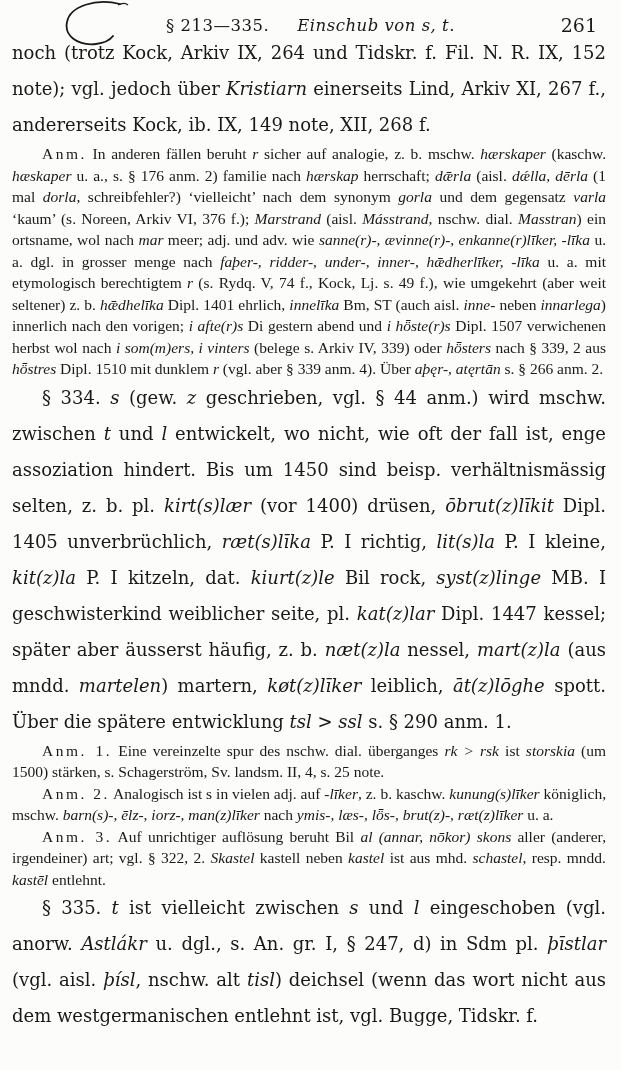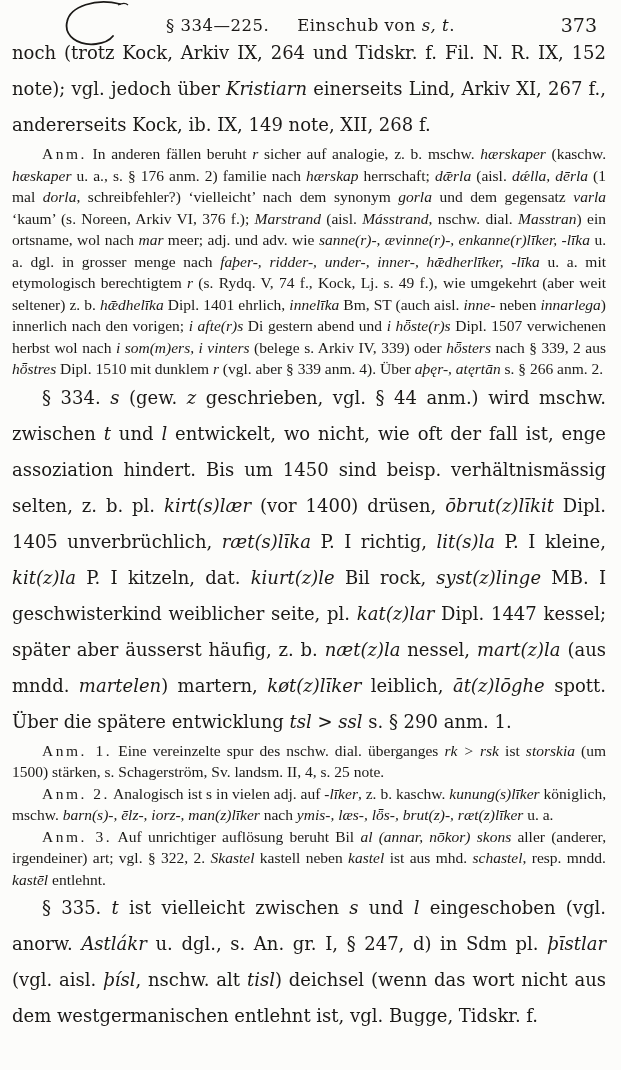--- a/index.html
+++ b/index.html
@@ -12,21 +12,21 @@
     font-family:"DejaVu Serif", serif;
     overflow:hidden;
     box-sizing:border-box;
   }
   .running-header {
     padding-top:16px;
     text-align:center;
     font-size:16.5px;
     letter-spacing:0.5px;
   }
-  .running-header .gap { margin-left:28px; }
+  .running-header .gap { margin-left:28px;font-style:italic; }
   .page-number {
     position:absolute;
     top:14px; right:24px;
     font-size:19px;
   }
   .pen-mark {
     position:absolute;
     top:0; left:58px;
     pointer-events:none;
   }
@@ -52,24 +52,24 @@
 <body>
 
 <div class="page" data-name="book-page">
 
   <svg class="pen-mark" data-name="handwritten-circle-mark" width="80" height="52" viewBox="0 0 80 52" aria-hidden="true">
     <path d="M 62 4 C 38 -2, 12 6, 9 22 C 6 36, 20 46, 38 44 C 46 43, 52 40, 55 36" fill="none" stroke="#1b1917" stroke-width="1.8" stroke-linecap="round"></path>
     <path d="M 60 5 C 64 3, 68 3, 70 5" fill="none" stroke="#1b1917" stroke-width="1.2"></path>
   </svg>
 
   <div class="running-header" data-name="running-header">
-    <span data-name="section-range">§ 334—225.</span><span class="gap" data-name="running-title-prefix">Einschub von </span><i data-name="running-title-italic">s, t</i><span data-name="running-title-suffix">.</span>
+    <span data-name="section-range">§ 213—335.</span><span class="gap" data-name="running-title-prefix">Einschub von </span><i data-name="running-title-italic">s, t</i><span data-name="running-title-suffix">.</span>
   </div>
 
-  <div class="page-number" data-name="page-number">373</div>
+  <div class="page-number" data-name="page-number">261</div>
 
   <div class="text-column" data-name="text-column">
       <p class="body" data-name="paragraph-continuation"><span data-name="text-segment">noch (trotz Kock, Arkiv IX, 264 und Tidskr. f. Fil. N. R. IX, 152 note); vgl. jedoch über </span><i data-name="text-segment-italic">Kristiarn</i><span data-name="text-segment"> einerseits Lind, Arkiv XI, 267 f., andererseits Kock, ib. IX, 149 note, XII, 268 f.</span></p>
       <p class="small indent" data-name="anm-block"><span class="sperr" data-name="text-segment">Anm.</span><span data-name="text-segment"> In anderen fällen beruht </span><i data-name="text-segment-italic">r</i><span data-name="text-segment"> sicher auf analogie, z. b. mschw. </span><i data-name="text-segment-italic">hærskaper</i><span data-name="text-segment"> (kaschw. </span><i data-name="text-segment-italic">hæskaper</i><span data-name="text-segment"> u. a., s. § 176 anm. 2) familie nach </span><i data-name="text-segment-italic">hærskap</i><span data-name="text-segment"> herrschaft; </span><i data-name="text-segment-italic">dǣrla</i><span data-name="text-segment"> (aisl. </span><i data-name="text-segment-italic">dǽlla, dērla</i><span data-name="text-segment"> (1 mal </span><i data-name="text-segment-italic">dorla</i><span data-name="text-segment">, schreibfehler?) ‘vielleicht’ nach dem synonym </span><i data-name="text-segment-italic">gorla</i><span data-name="text-segment"> und dem gegensatz </span><i data-name="text-segment-italic">varla</i><span data-name="text-segment"> ‘kaum’ (s. Noreen, Arkiv VI, 376 f.); </span><i data-name="text-segment-italic">Marstrand</i><span data-name="text-segment"> (aisl. </span><i data-name="text-segment-italic">Másstrand</i><span data-name="text-segment">, nschw. dial. </span><i data-name="text-segment-italic">Masstran</i><span data-name="text-segment">) ein ortsname, wol nach </span><i data-name="text-segment-italic">mar</i><span data-name="text-segment"> meer; adj. und adv. wie </span><i data-name="text-segment-italic">sanne(r)-, ævinne(r)-, enkanne(r)līker, -līka</i><span data-name="text-segment"> u. a. dgl. in grosser menge nach </span><i data-name="text-segment-italic">faþer-, ridder-, under-, inner-, hǣdherlīker, -līka</i><span data-name="text-segment"> u. a. mit etymologisch berechtigtem </span><i data-name="text-segment-italic">r</i><span data-name="text-segment"> (s. Rydq. V, 74 f., Kock, Lj. s. 49 f.), wie umgekehrt (aber weit seltener) z. b. </span><i data-name="text-segment-italic">hǣdhelīka</i><span data-name="text-segment"> Dipl. 1401 ehrlich, </span><i data-name="text-segment-italic">innelīka</i><span data-name="text-segment"> Bm, ST (auch aisl. </span><i data-name="text-segment-italic">inne-</i><span data-name="text-segment"> neben </span><i data-name="text-segment-italic">innarlega</i><span data-name="text-segment">) innerlich nach den vorigen; </span><i data-name="text-segment-italic">i afte(r)s</i><span data-name="text-segment"> Di gestern abend und </span><i data-name="text-segment-italic">i hȫste(r)s</i><span data-name="text-segment"> Dipl. 1507 verwichenen herbst wol nach </span><i data-name="text-segment-italic">i som(m)ers, i vinters</i><span data-name="text-segment"> (belege s. Arkiv IV, 339) oder </span><i data-name="text-segment-italic">hȫsters</i><span data-name="text-segment"> nach § 339, 2 aus </span><i data-name="text-segment-italic">hȫstres</i><span data-name="text-segment"> Dipl. 1510 mit dunklem </span><i data-name="text-segment-italic">r</i><span data-name="text-segment"> (vgl. aber § 339 anm. 4). Über </span><i data-name="text-segment-italic">aþęr-, atęrtān</i><span data-name="text-segment"> s. § 266 anm. 2.</span></p>
       <p class="body indent" data-name="paragraph-334"><span data-name="text-segment">§ 334. </span><i data-name="text-segment-italic">s</i><span data-name="text-segment"> (gew. </span><i data-name="text-segment-italic">z</i><span data-name="text-segment"> geschrieben, vgl. § 44 anm.) wird mschw. zwischen </span><i data-name="text-segment-italic">t</i><span data-name="text-segment"> und </span><i data-name="text-segment-italic">l</i><span data-name="text-segment"> entwickelt, wo nicht, wie oft der fall ist, enge assoziation hindert. Bis um 1450 sind beisp. verhältnismässig selten, z. b. pl. </span><i data-name="text-segment-italic">kirt(s)lær</i><span data-name="text-segment"> (vor 1400) drüsen, </span><i data-name="text-segment-italic">ōbrut(z)līkit</i><span data-name="text-segment"> Dipl. 1405 unverbrüchlich, </span><i data-name="text-segment-italic">ræt(s)līka</i><span data-name="text-segment"> P. I richtig, </span><i data-name="text-segment-italic">lit(s)la</i><span data-name="text-segment"> P. I kleine, </span><i data-name="text-segment-italic">kit(z)la</i><span data-name="text-segment"> P. I kitzeln, dat. </span><i data-name="text-segment-italic">kiurt(z)le</i><span data-name="text-segment"> Bil rock, </span><i data-name="text-segment-italic">syst(z)linge</i><span data-name="text-segment"> MB. I geschwisterkind weiblicher seite, pl. </span><i data-name="text-segment-italic">kat(z)lar</i><span data-name="text-segment"> Dipl. 1447 kessel; später aber äusserst häufig, z. b. </span><i data-name="text-segment-italic">næt(z)la</i><span data-name="text-segment"> nessel, </span><i data-name="text-segment-italic">mart(z)la</i><span data-name="text-segment"> (aus mndd. </span><i data-name="text-segment-italic">martelen</i><span data-name="text-segment">) martern, </span><i data-name="text-segment-italic">køt(z)līker</i><span data-name="text-segment"> leiblich, </span><i data-name="text-segment-italic">āt(z)lōghe</i><span data-name="text-segment"> spott. Über die spätere entwicklung </span><i data-name="text-segment-italic">tsl &gt; ssl</i><span data-name="text-segment"> s. § 290 anm. 1.</span></p>
       <p class="small indent" data-name="anm-1"><span class="sperr" data-name="text-segment">Anm. 1.</span><span data-name="text-segment"> Eine vereinzelte spur des nschw. dial. überganges </span><i data-name="text-segment-italic">rk &gt; rsk</i><span data-name="text-segment"> ist </span><i data-name="text-segment-italic">storskia</i><span data-name="text-segment"> (um 1500) stärken, s. Schagerström, Sv. landsm. II, 4, s. 25 note.</span></p>
       <p class="small indent" data-name="anm-2"><span class="sperr" data-name="text-segment">Anm. 2.</span><span data-name="text-segment"> Analogisch ist s in vielen adj. auf </span><i data-name="text-segment-italic">-līker</i><span data-name="text-segment">, z. b. kaschw. </span><i data-name="text-segment-italic">kunung(s)līker</i><span data-name="text-segment"> königlich, mschw. </span><i data-name="text-segment-italic">barn(s)-, ēlz-, iorz-, man(z)līker</i><span data-name="text-segment"> nach </span><i data-name="text-segment-italic">ymis-, læs-, lȫs-, brut(z)-, ræt(z)līker</i><span data-name="text-segment"> u. a.</span></p>
       <p class="small indent" data-name="anm-3"><span class="sperr" data-name="text-segment">Anm. 3.</span><span data-name="text-segment"> Auf unrichtiger auflösung beruht Bil </span><i data-name="text-segment-italic">al (annar, nōkor) skons</i><span data-name="text-segment"> aller (anderer, irgendeiner) art; vgl. § 322, 2. </span><i data-name="text-segment-italic">Skastel</i><span data-name="text-segment"> kastell neben </span><i data-name="text-segment-italic">kastel</i><span data-name="text-segment"> ist aus mhd. </span><i data-name="text-segment-italic">schastel</i><span data-name="text-segment">, resp. mndd. </span><i data-name="text-segment-italic">kastēl</i><span data-name="text-segment"> entlehnt.</span></p>
       <p class="body indent" data-name="paragraph-335"><span data-name="text-segment">§ 335. </span><i data-name="text-segment-italic">t</i><span data-name="text-segment"> ist vielleicht zwischen </span><i data-name="text-segment-italic">s</i><span data-name="text-segment"> und </span><i data-name="text-segment-italic">l</i><span data-name="text-segment"> eingeschoben (vgl. anorw. </span><i data-name="text-segment-italic">Astlákr</i><span data-name="text-segment"> u. dgl., s. An. gr. I, § 247, d) in Sdm pl. </span><i data-name="text-segment-italic">þīstlar</i><span data-name="text-segment"> (vgl. aisl. </span><i data-name="text-segment-italic">þísl</i><span data-name="text-segment">, nschw. alt </span><i data-name="text-segment-italic">tisl</i><span data-name="text-segment">) deichsel (wenn das wort nicht aus dem westgermanischen entlehnt ist, vgl. Bugge, Tidskr. f.</span></p>
     </div>

